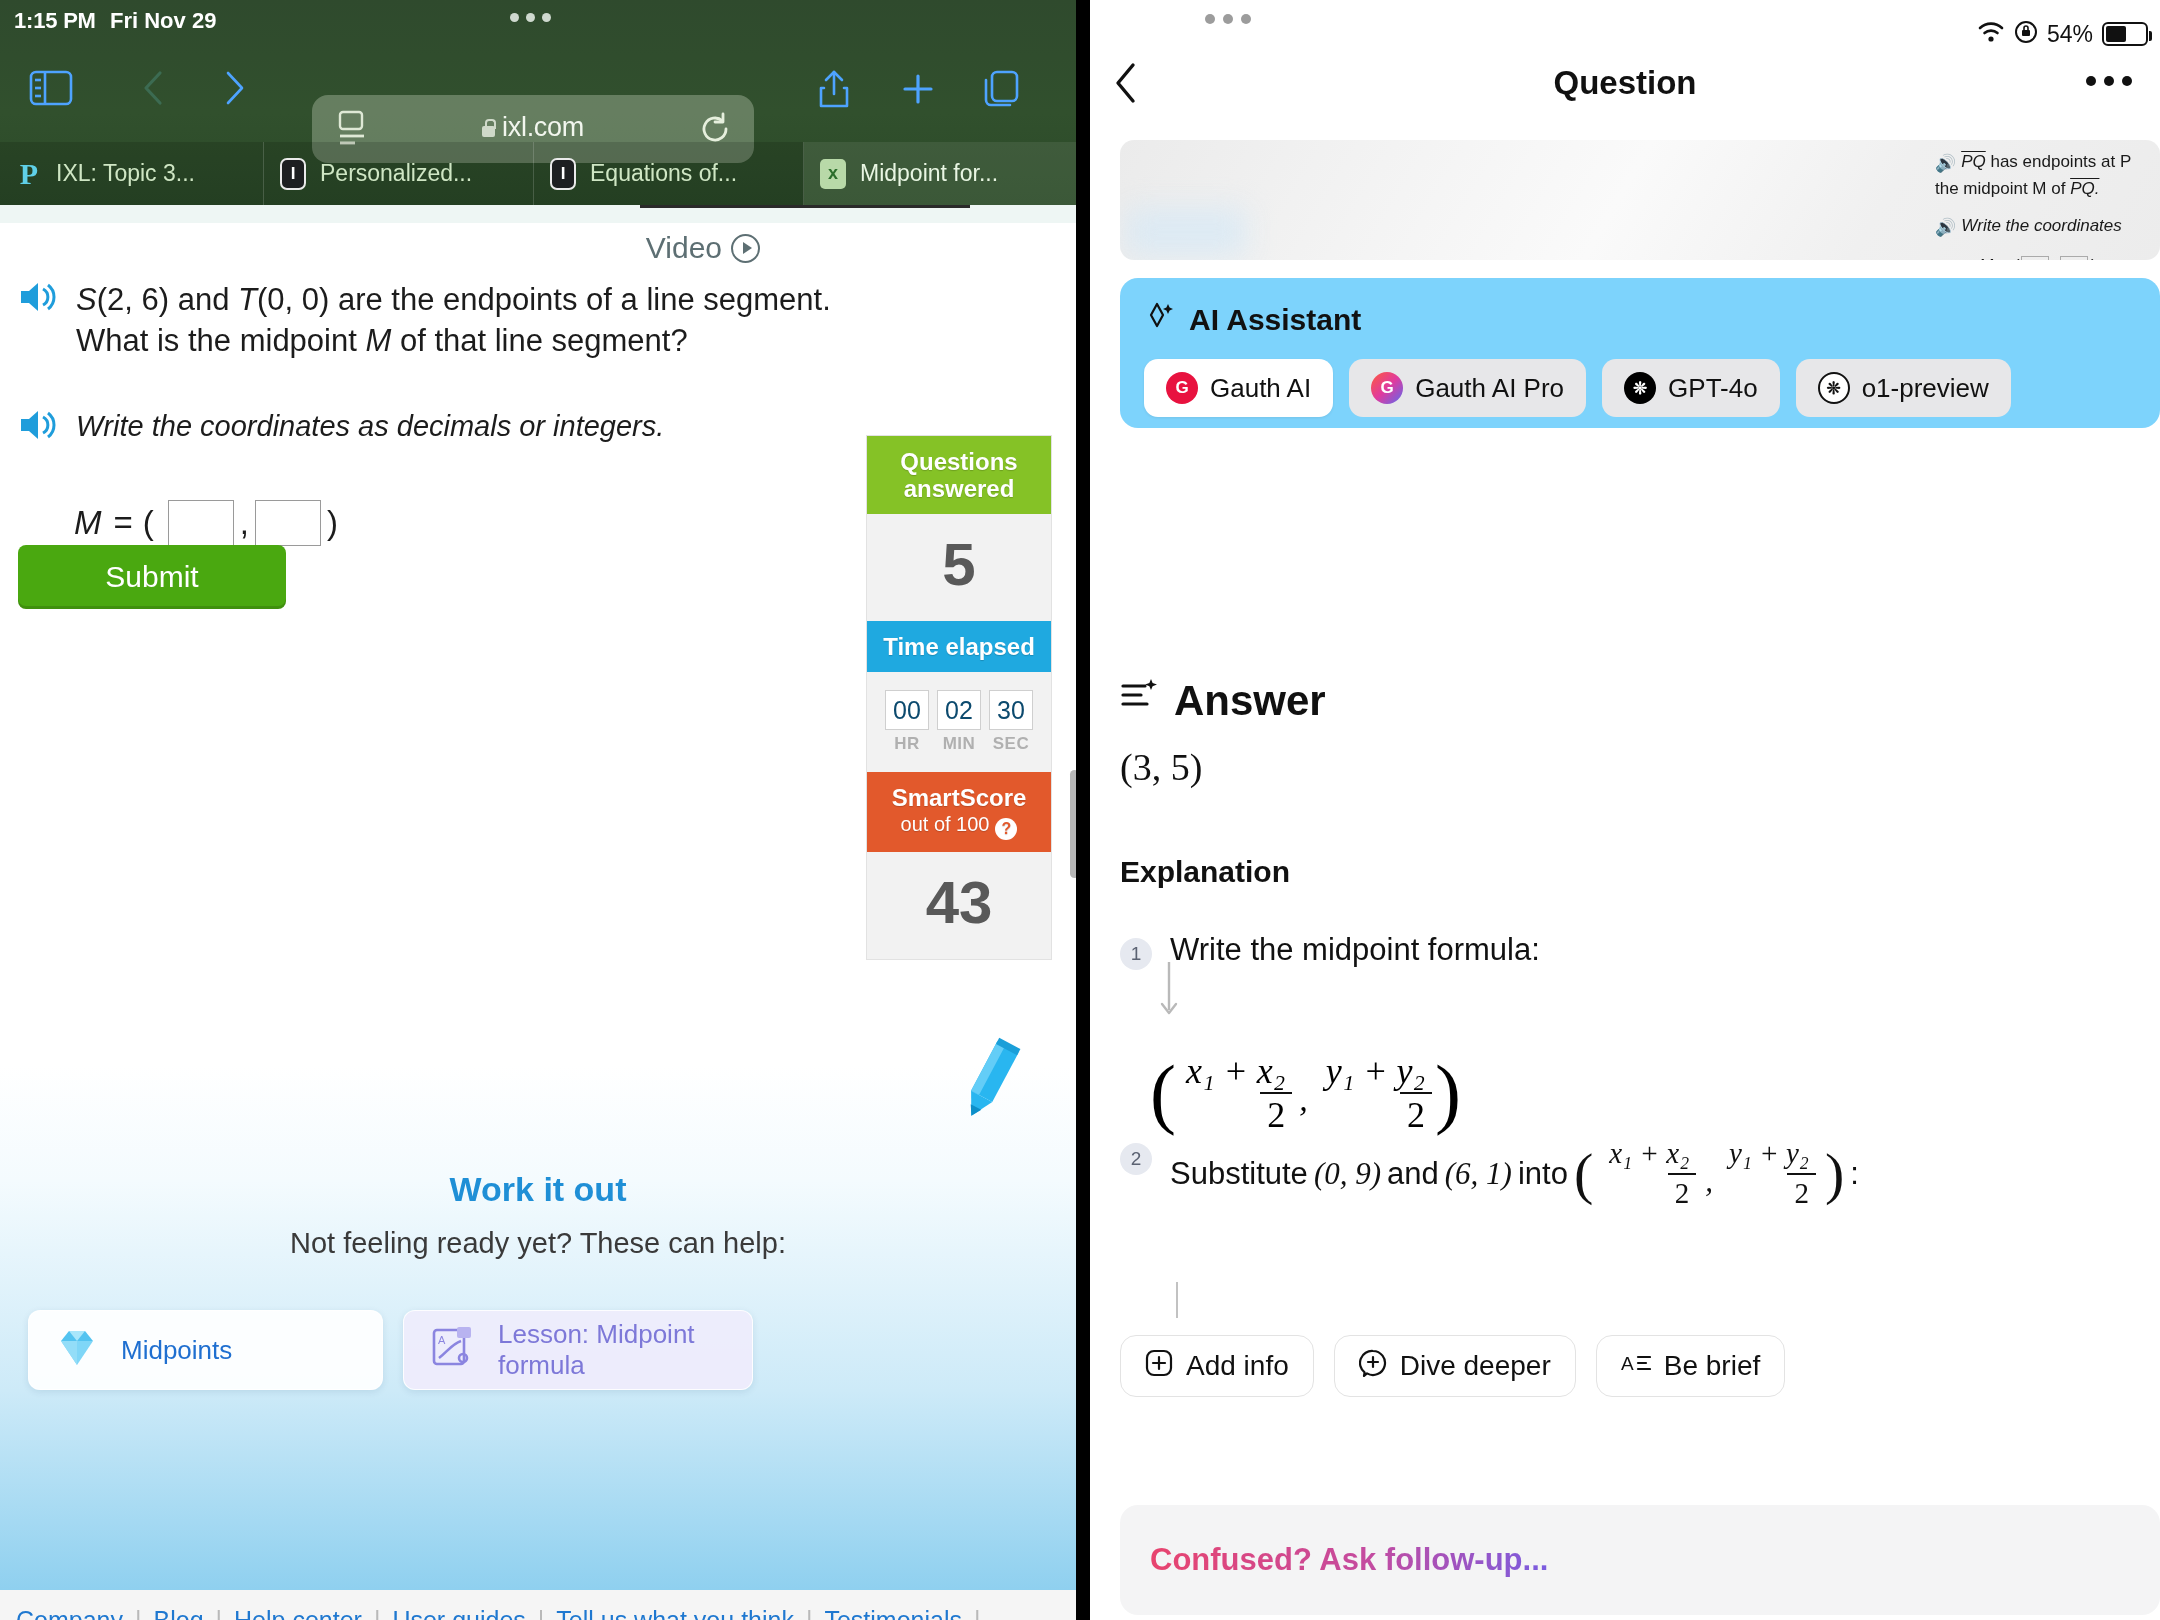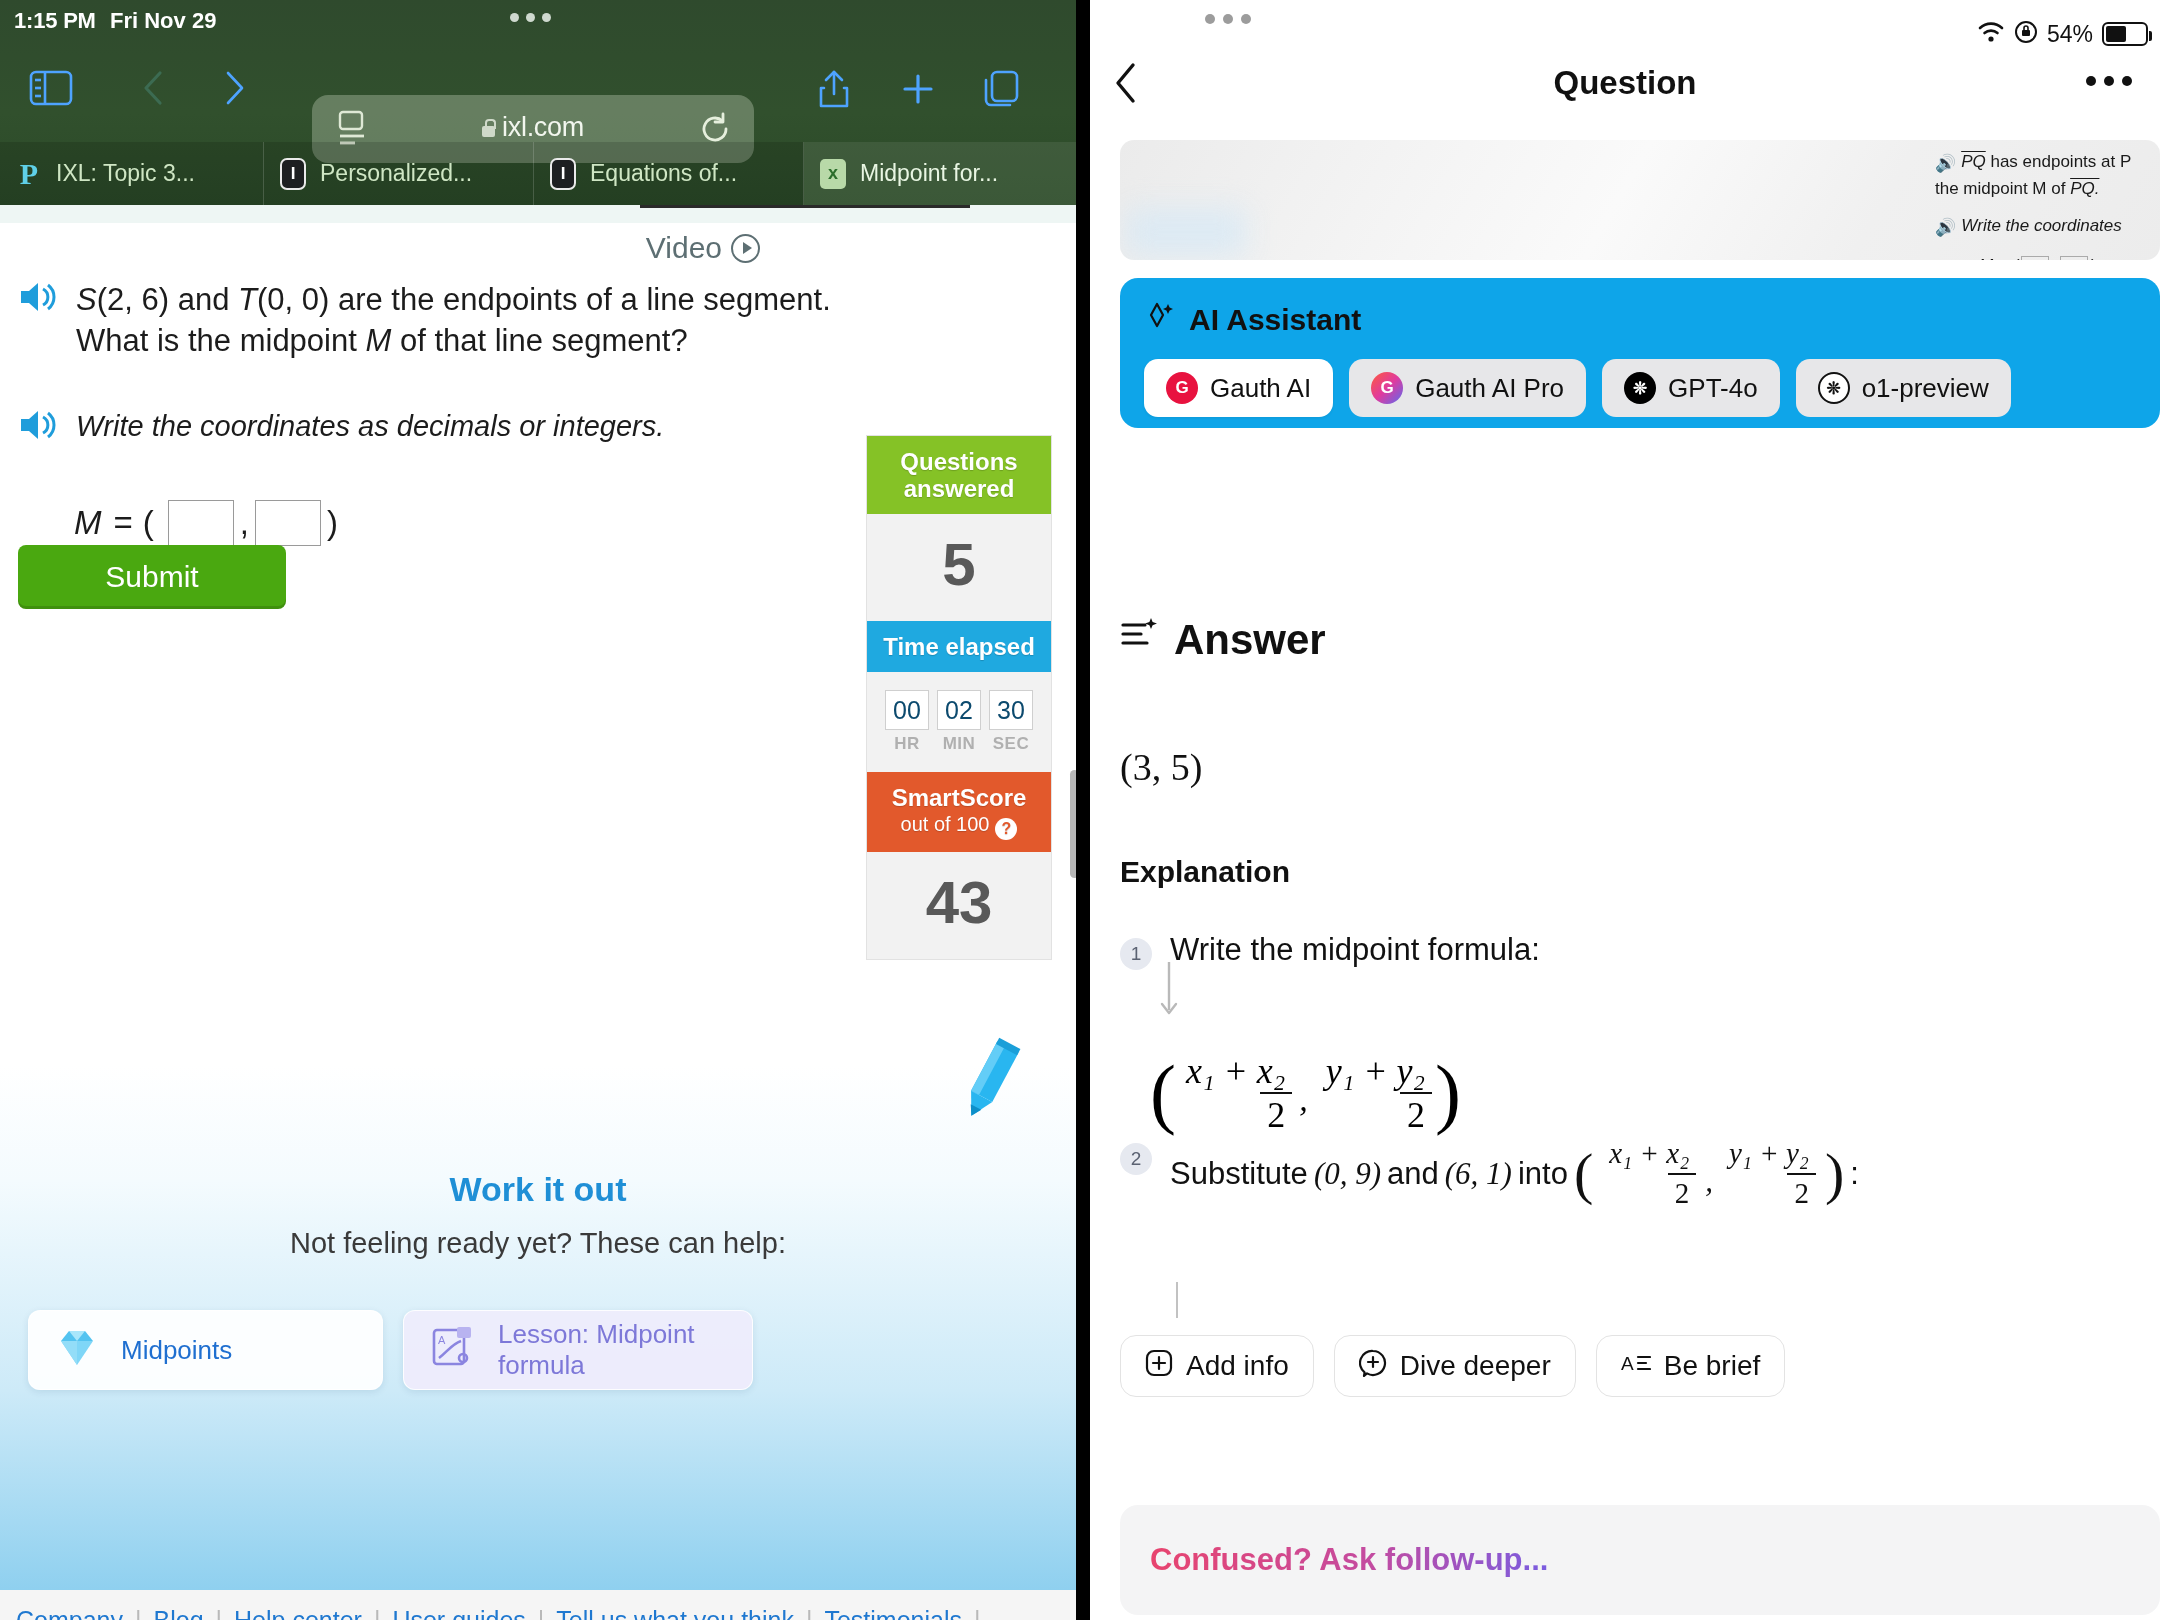--- a/index.html
+++ b/index.html
@@ -227,39 +227,39 @@
   .q-card-text {
     position:absolute; left:815px; top:10px; width:300px;
     font-size:17px; color:#1a1a1a; line-height:1.45;
   }
   .ov { text-decoration:overline; font-style:italic; }
   .mini-spk { display:inline-block; color:#23a6e0; margin-right:5px; vertical-align:-2px; }
   .mini-box { display:inline-block;width:28px;height:19px;border:1px solid #aaa;vertical-align:-4px;margin:0 3px;}
 
   .ai-panel {
     position:absolute; left:30px; top:278px; width:1040px; height:150px;
-    background:#0ea5e9; border-radius:18px; padding:22px 24px;
+    background:#7dd3fc; border-radius:18px; padding:22px 24px;
   }
   .ai-head { display:flex; align-items:center; gap:13px; font-size:30px; font-weight:bold; color:#111; }
   .chips { display:flex; gap:16px; margin-top:20px; }
   .chip {
     display:flex; align-items:center; gap:12px; height:58px; padding:0 22px;
     border-radius:14px; background:#e7e7e9; font-size:26px; color:#111;
     white-space:nowrap; cursor:pointer;
   }
   .chip.active { background:#fff; box-shadow:0 1px 3px rgba(0,0,0,.08); }
   .chip-ico { width:32px;height:32px;border-radius:50%; flex:0 0 32px;
     display:flex;align-items:center;justify-content:center;color:#fff;font-size:17px;font-weight:900;}
   .ico-gauth { background:#e8123f; }
   .ico-gauthpro { background:linear-gradient(135deg,#ff5b3b 0%,#e03a9e 50%,#5b6bf0 100%); }
   .ico-gpt { background:#000; }
   .ico-o1 { background:#fff; border:2px solid #111; color:#111; }
 
   .answer-head {
-    position:absolute; left:30px; top:616px; display:flex; align-items:flex-start; gap:16px;
+    position:absolute; left:30px; top:677px; display:flex; align-items:flex-start; gap:16px;
     font-size:42px; font-weight:bold; color:#111;
   }
   .answer-val {
     position:absolute; left:30px; top:745px;
     font-family:"Liberation Serif", serif; font-size:38px; color:#111;
   }
   .expl-head {
     position:absolute; left:30px; top:855px; font-size:30px; font-weight:bold; color:#111;
   }
   .step { position:absolute; left:30px; display:flex; gap:18px; align-items:flex-start; }

